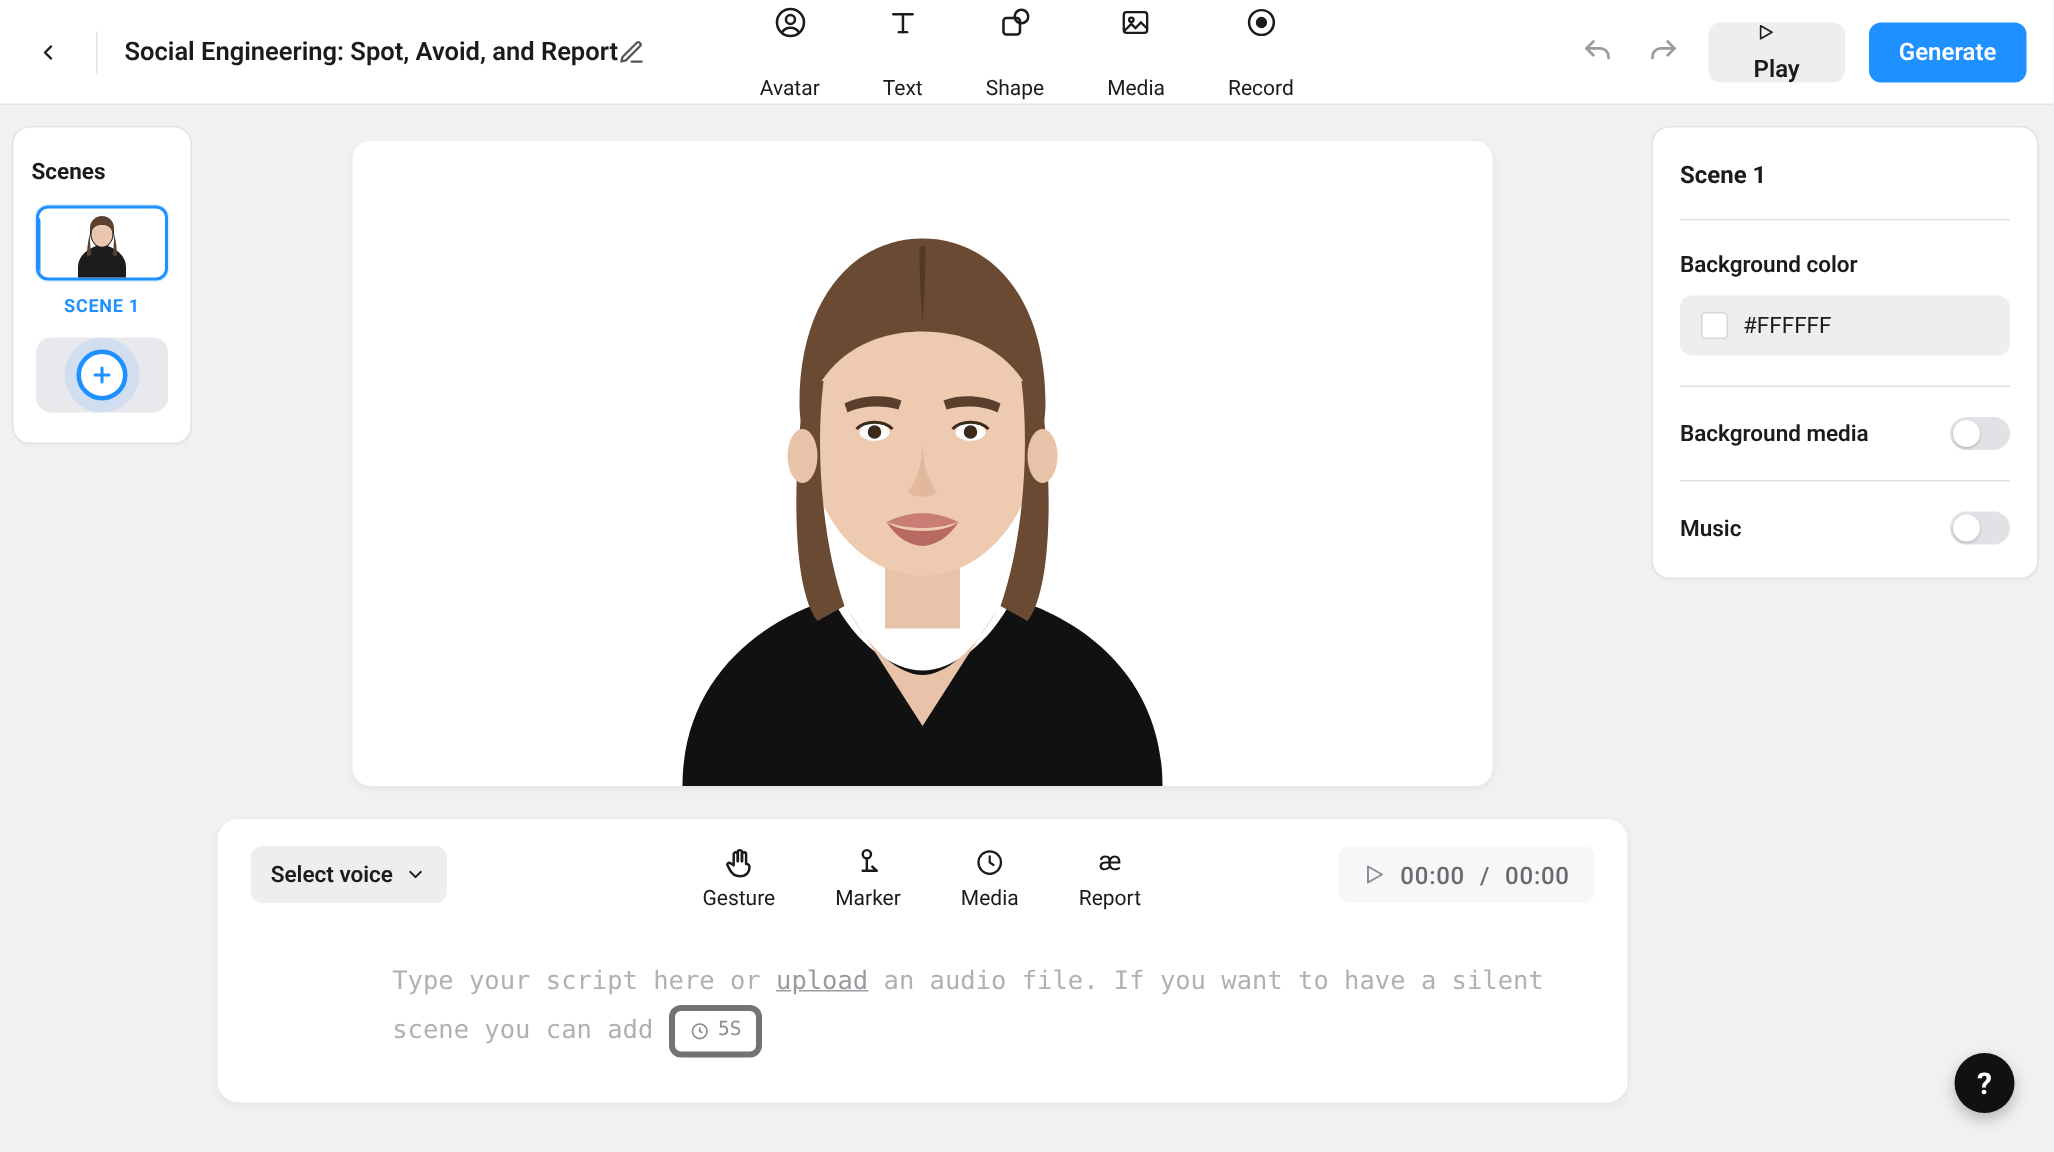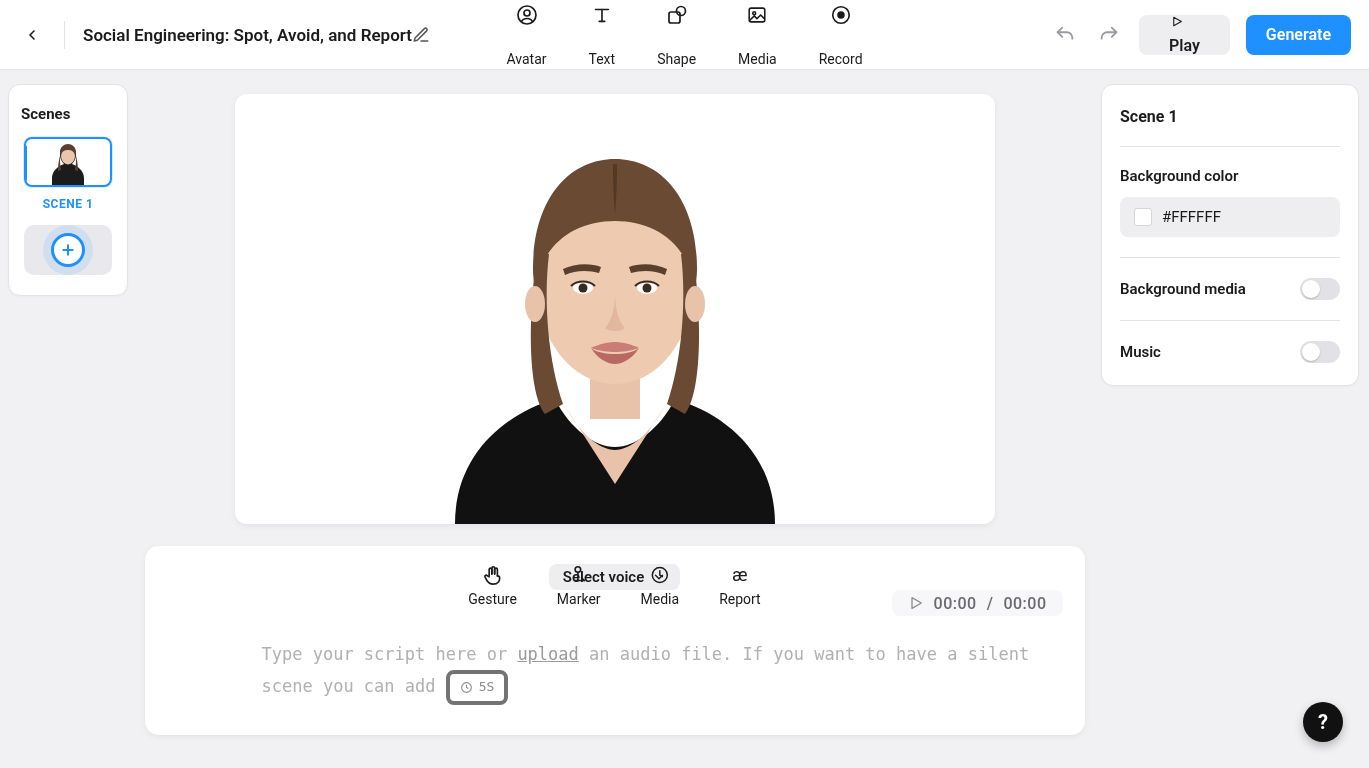--- a/index.html
+++ b/index.html
@@ -128,21 +128,21 @@
     box-shadow:0 2px 6px rgba(0,0,0,.06);
     display:flex;align-items:flex-end;justify-content:center;
     overflow:hidden;
   }
   
   .script-panel{
     margin-top:22px;width:940px;background:#fff;border-radius:14px;
     box-shadow:0 2px 6px rgba(0,0,0,.06);
     padding:18px 22px 30px 22px;
   }
-  .script-top{display:flex;align-items:center;position:relative;height:52px;flex-direction:column;}
+  .script-top{display:flex;align-items:flex-start;position:relative;height:52px;}
   .select-voice{
     background:var(--chip);border-radius:8px;height:38px;padding:0 14px;
     display:flex;align-items:center;gap:8px;font-size:15px;font-weight:600;cursor:pointer;
   }
   .script-tools{
     position:absolute;left:50%;transform:translateX(-50%);
     display:flex;gap:40px;
   }
   .stool{display:flex;flex-direction:column;align-items:center;gap:5px;cursor:pointer;}
   .stool .icon-slot{width:22px;height:22px;display:flex;align-items:center;justify-content:center;}

